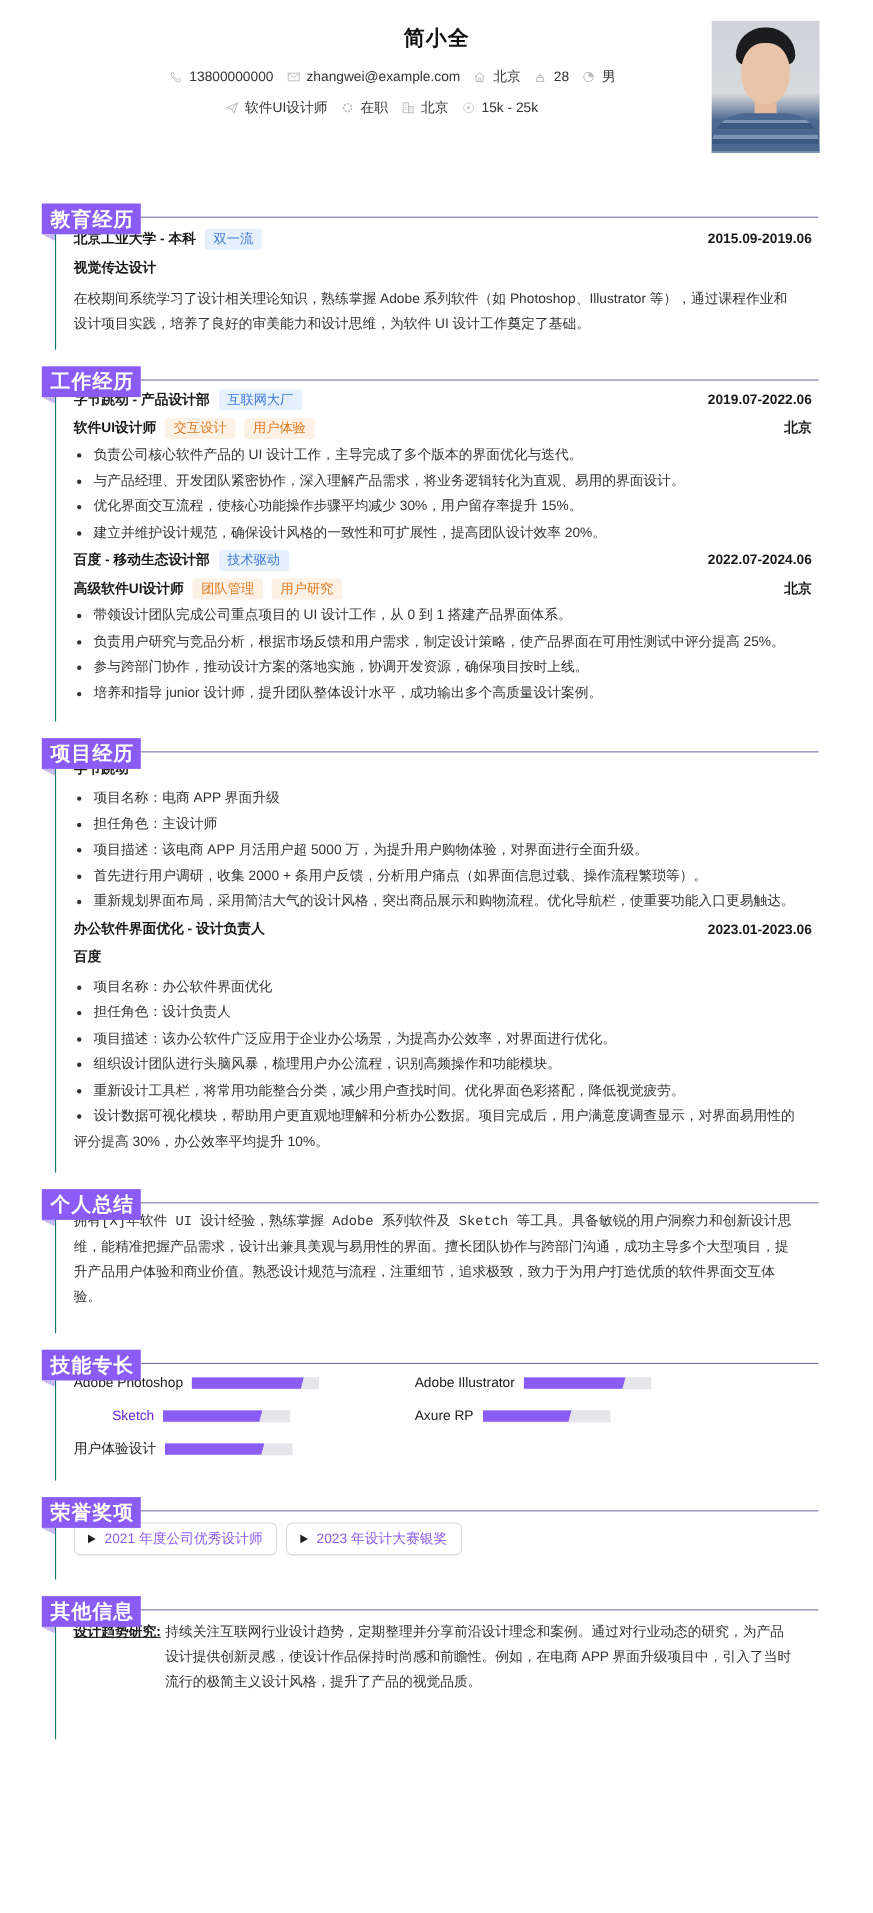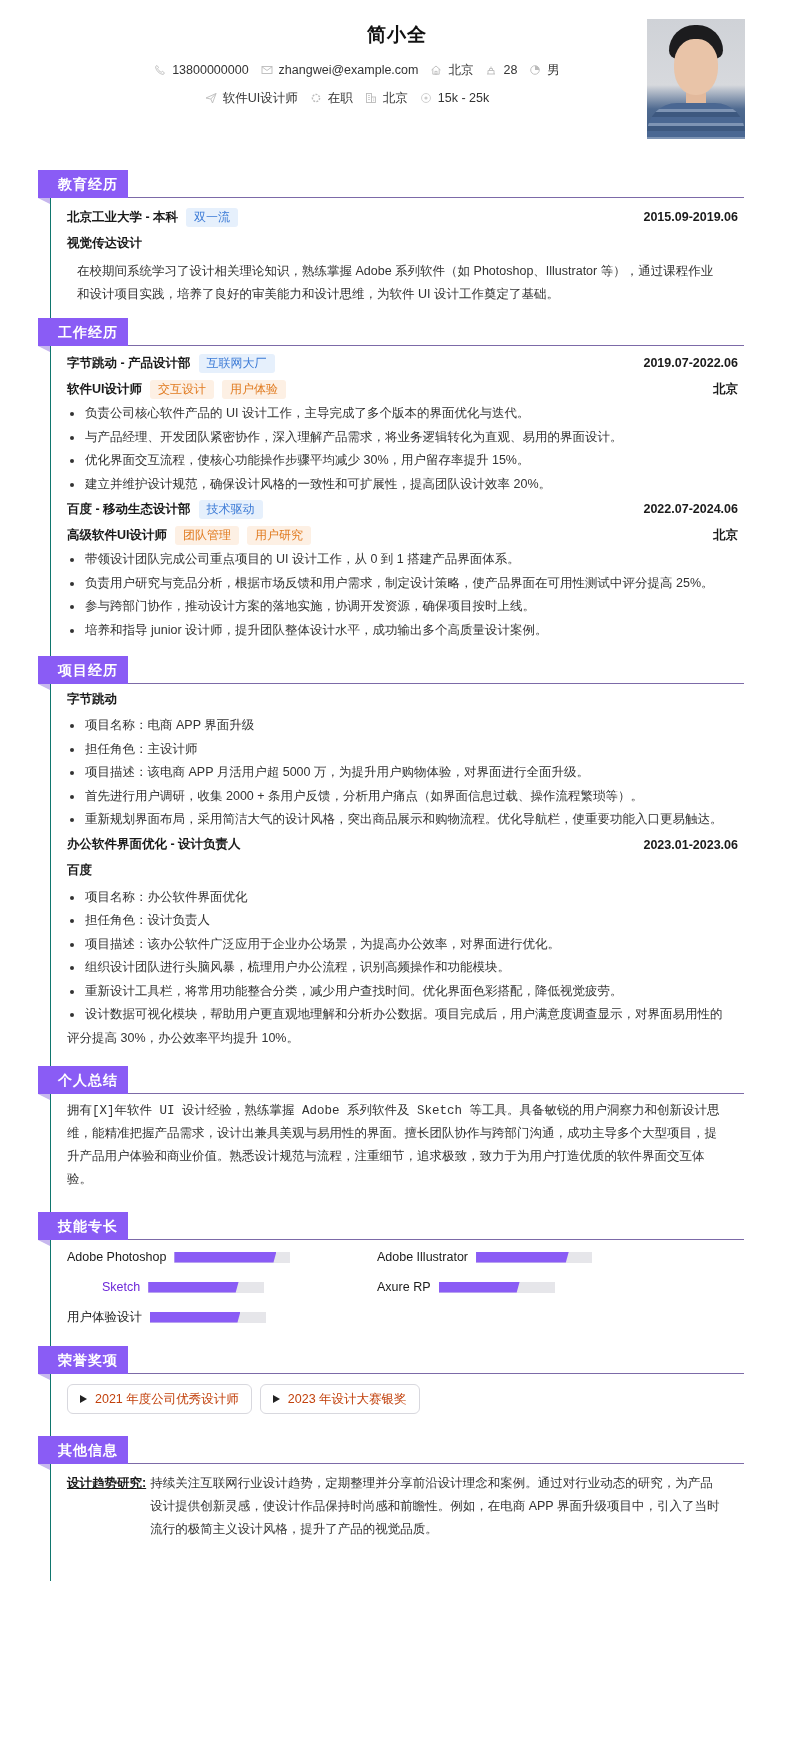--- a/index.html
+++ b/index.html
@@ -17,21 +17,21 @@
   .info-icon svg { width: 12px; height: 12px; }
   .avatar { position: absolute; left: 647px; top: 1px; width: 98px; height: 120px; background: linear-gradient(180deg, #cfd2d7 0%, #d7d9dd 55%, #4f6a90 75%, #3e5a82 100%); overflow: hidden; }
   .avatar .hair { position: absolute; left: 22px; top: 6px; width: 54px; height: 34px; background: #1c1c1e; border-radius: 30px 30px 10px 10px; }
   .avatar .face { position: absolute; left: 27px; top: 20px; width: 44px; height: 56px; background: #e9c4a8; border-radius: 45% 45% 48% 48%; }
   .avatar .neck { position: absolute; left: 39px; top: 70px; width: 20px; height: 18px; background: #e2b99c; }
   .avatar .shirt { position: absolute; left: 0; top: 84px; width: 98px; height: 40px; background: repeating-linear-gradient(180deg, #4a6792 0 6px, #7e94b4 6px 9px, #3d587f 9px 14px); border-radius: 30px 30px 0 0; }
 
   
   .section { position: relative; margin-left: 38px; width: 706px; }
   .sec-head { position: relative; height: 28px; }
-  .sec-title { position: absolute; left: 0; top: 0; height: 28px; width: 90px; background: #8b5cf6; background: #8a5cf5; color: #fff; font-size: 14px; font-weight: bold; line-height: 28px; padding-left: 20px; letter-spacing: 1px; }
+  .sec-title { position: absolute; left: 0; top: 15px; height: 28px; width: 90px; background: #8b5cf6; background: #8a5cf5; color: #fff; font-size: 18px; font-weight: bold; line-height: 28px; padding-left: 8px; letter-spacing: 1px; }
   .sec-title::after { content: ""; position: absolute; left: 0; top: 28px; border-top: 6px solid #c7b7ee; border-left: 12px solid transparent; }
   .sec-line { position: absolute; left: 90px; right: 0; top: 27px; height: 1px; background: #7c6aa8; }
   .sec-body { border-left: 1px solid #0f766e; margin-left: 12px; padding: 4px 0 10px 16px; }
 
   .row { display: flex; justify-content: space-between; align-items: center; height: 26px; padding-right: 6px; }
   .row-left { display: flex; align-items: center; gap: 8px; }
   .bold { font-weight: bold; color: #1a1a1a; font-size: 12.5px; }
   .tag-blue { background: #e6f0fc; color: #3d7bd6; font-size: 12px; padding: 1px 8px; border-radius: 3px; }
   .tag-orange { background: #fdf0e4; color: #e07a1f; font-size: 12px; padding: 1px 8px; border-radius: 3px; }
   .para { line-height: 23px; color: #333; font-size: 12.5px; padding-right: 20px; }
@@ -43,21 +43,21 @@
 
   
   .skills { display: grid; grid-template-columns: 310px 300px; row-gap: 0; }
   .skill { display: flex; align-items: center; height: 30px; gap: 8px; }
   .skill-bar { position: relative; width: 116px; height: 11px; background: #e6e6ea; overflow: hidden; }
   .skill-fill { position: absolute; left: 0; top: 0; height: 11px; background: #8a5cf5; clip-path: polygon(0 0, 100% 0, calc(100% - 3px) 100%, 0 100%); }
   .skill-fill::after { content: ""; }
 
   
   .awards { display: flex; gap: 8px; padding-top: 4px; }
-  .award { display: flex; align-items: center; gap: 8px; border: 1px solid #d8d8de; border-radius: 6px; height: 30px; padding: 0 12px 0 12px; font-size: 12.5px; color: #c2410c; background: #fff; }
+  .award { display: flex; align-items: center; gap: 8px; border: 1px solid #d8d8de; border-radius: 6px; height: 30px; padding: 0 12px 0 12px; font-size: 12.5px; color: #8b5cf6; background: #fff; }
   .tri { width: 0; height: 0; border-left: 7px solid #222; border-top: 4px solid transparent; border-bottom: 4px solid transparent; }
 
   .other { display: flex; font-size: 12.5px; line-height: 23px; color: #333; padding-right: 22px; }
   .other-label { font-weight: bold; white-space: nowrap; color: #1a1a1a; text-decoration: underline; }
 </style>
 </head>
 <body>
 
 <div class="page">
 
@@ -165,21 +165,21 @@
       <div class="row">
         <div class="row-left">
           <span class="bold">北京工业大学 - 本科</span>
           <span class="tag-blue">双一流</span>
         </div>
         <span class="bold">2015.09-2019.06</span>
       </div>
       <div class="row">
           <span class="bold">视觉传达设计</span>
         </div>
-      <div class="para" style="margin-top:4px;margin-left:10px;">在校期间系统学习了设计相关理论知识，熟练掌握 Adobe 系列软件（如 Photoshop、Illustrator 等），通过课程作业和设计项目实践，培养了良好的审美能力和设计思维，为软件 UI 设计工作奠定了基础。</div>
+      <div class="para" style="margin-top:4px;">在校期间系统学习了设计相关理论知识，熟练掌握 Adobe 系列软件（如 Photoshop、Illustrator 等），通过课程作业和设计项目实践，培养了良好的审美能力和设计思维，为软件 UI 设计工作奠定了基础。</div>
     </div>
   </div>
 
   <div class="section">
     <div class="sec-head">
       <div class="sec-title">工作经历</div>
       <div class="sec-line"></div>
     </div>
     <div class="sec-body" style="padding-top:4px; padding-bottom:14px;">
       <div>

